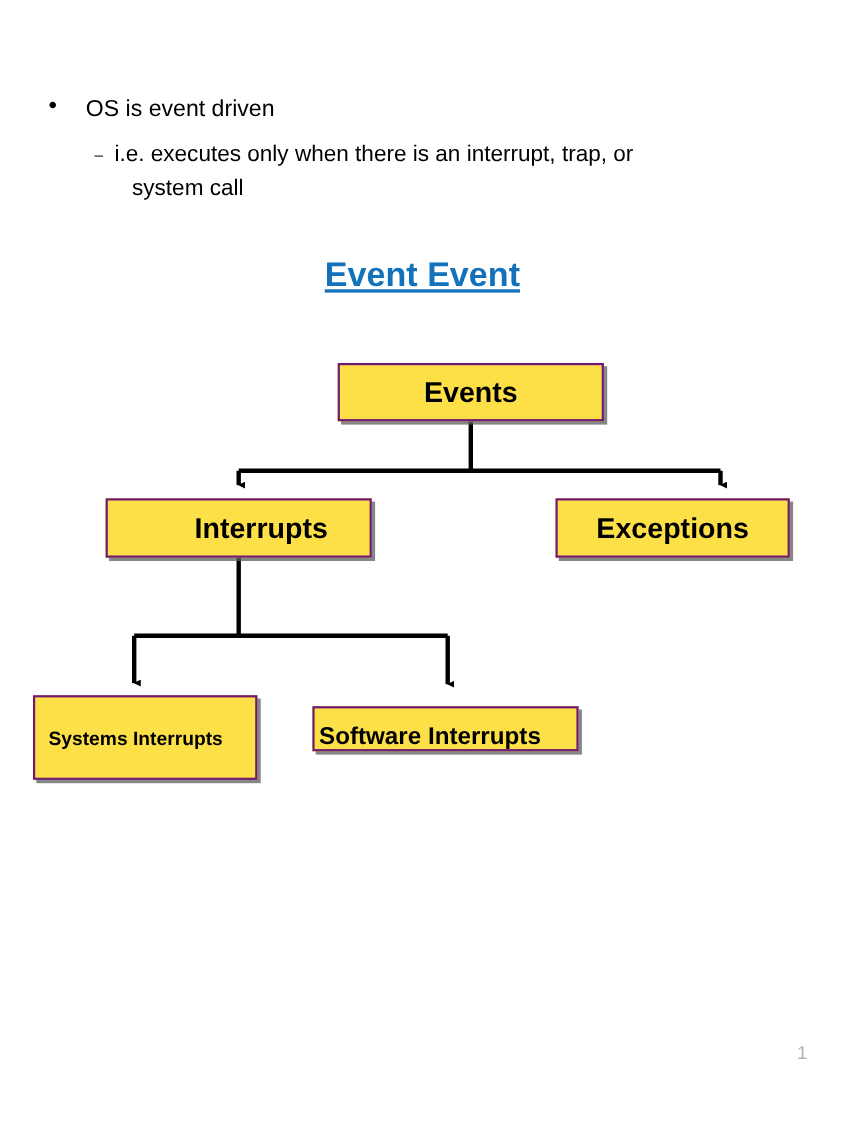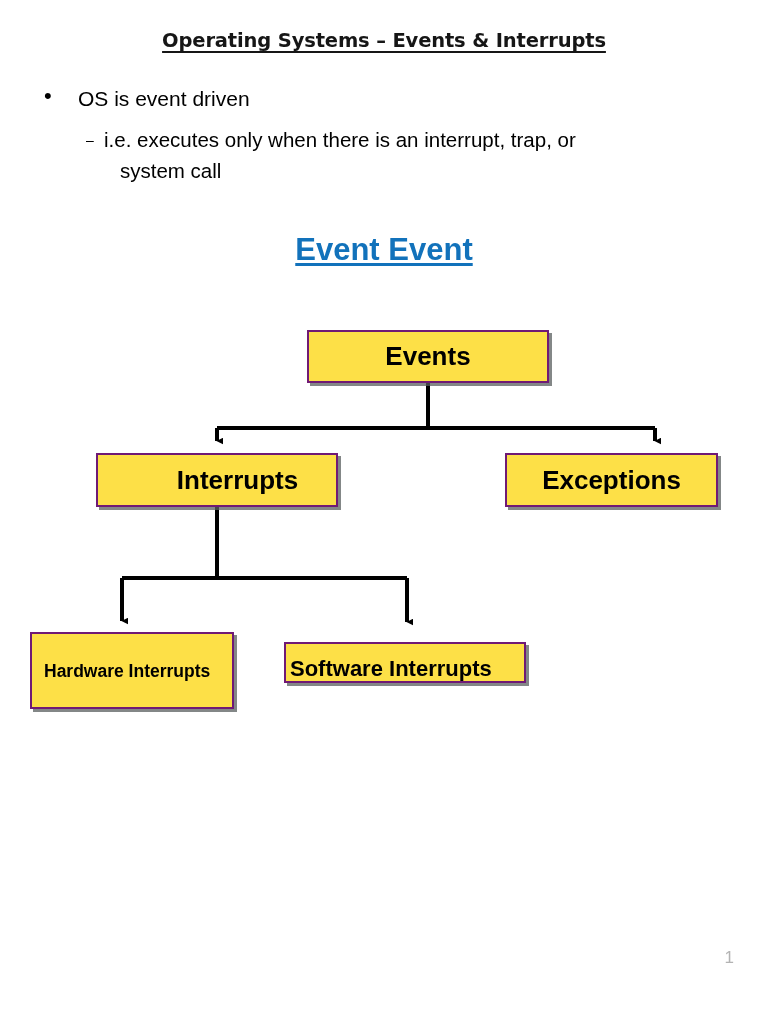--- a/index.html
+++ b/index.html
@@ -215,21 +215,20 @@
     top: 948px;
     font-size: 17px;
     color: #b3b3b3;
   }
 </style>
 </head>
 <body>
 
 <div class="slide">
 
-  <div class="slide-title">Operating Systems – Events &amp; Interrupts</div>
 
   <div class="bullet-l1">
     <span class="dot">•</span>
     <span class="txt">OS is event driven</span>
   </div>
 
   <div class="bullet-l2">
     <span class="dash">–</span>
     <span class="txt">i.e. executes only when there is an interrupt,  trap, or</span>
     <span class="line2">system call</span>
@@ -271,21 +270,21 @@
 
     <div class="node" id="node-interrupts">
       <span class="label">Interrupts</span>
     </div>
 
     <div class="node" id="node-exceptions">
       <span class="label">Exceptions</span>
     </div>
 
     <div class="node" id="node-hardware">
-      <span class="label">Hardware Interrupts</span>
+      <span class="label">Systems Interrupts</span>
     </div>
 
     <div class="node" id="node-software">
       <span class="label">Software Interrupts</span>
     </div>
 
   </div>
 
   <div class="page-number">1</div>
 

